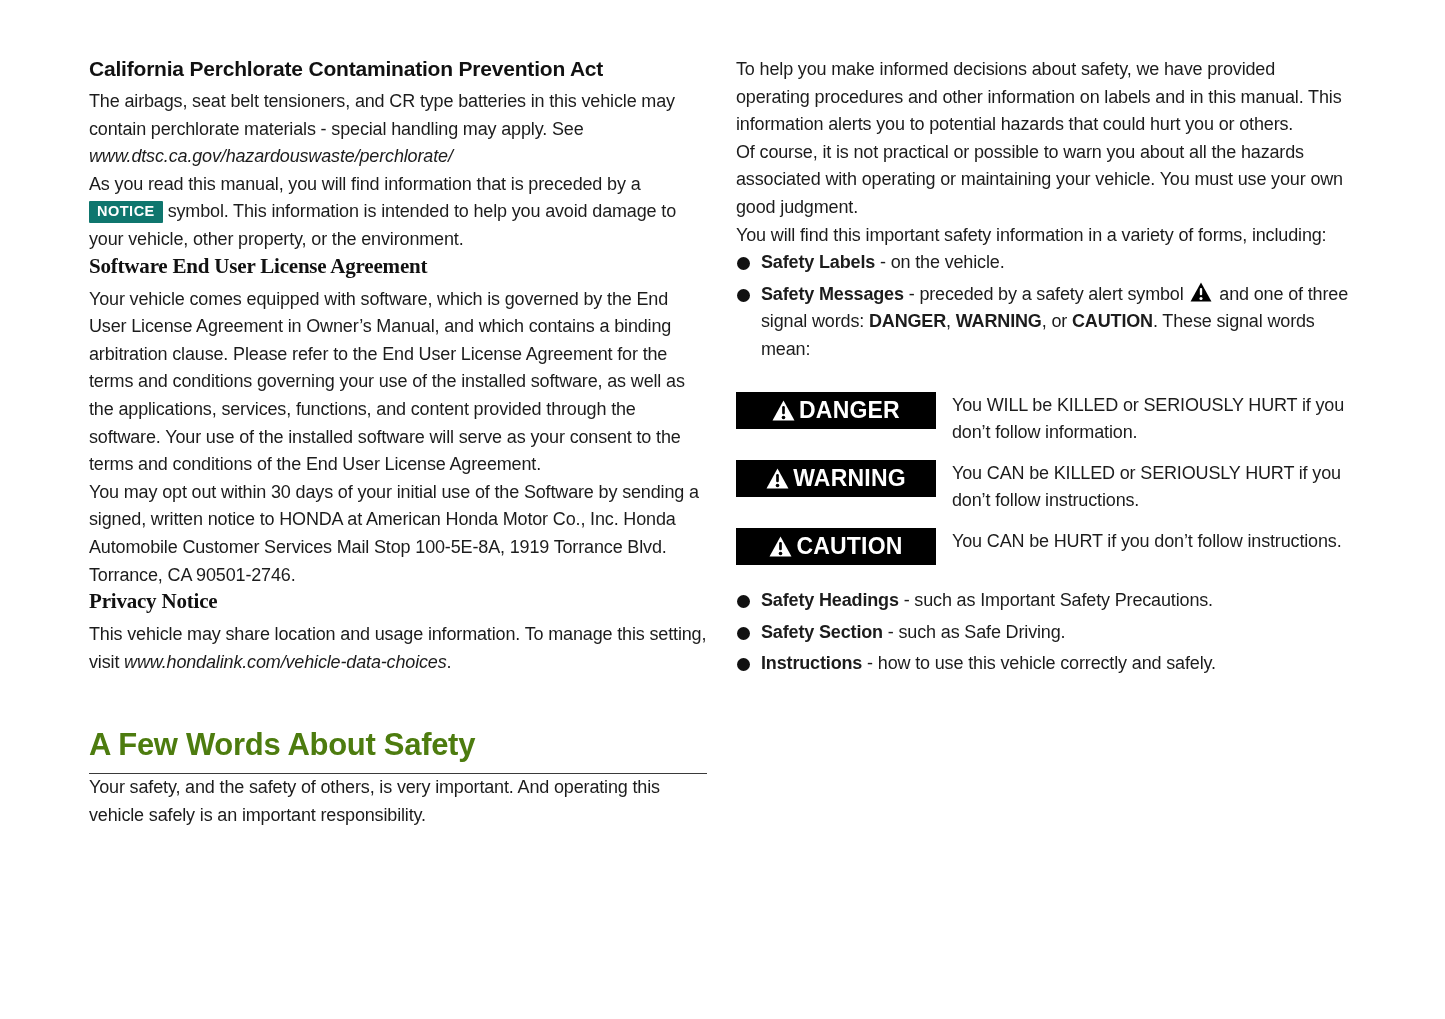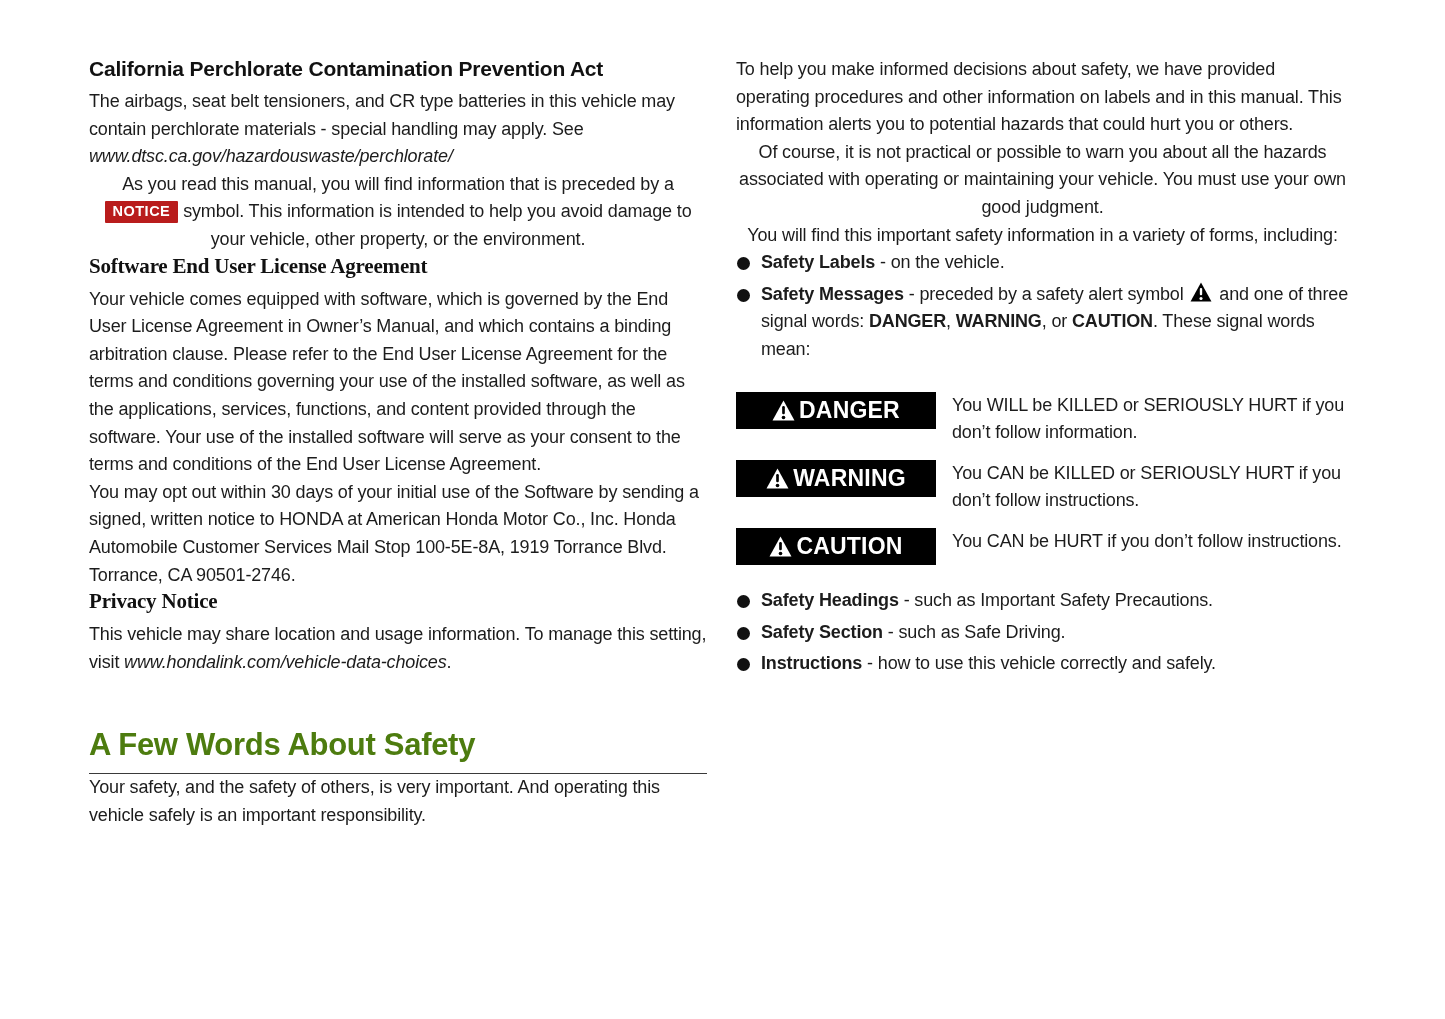--- a/index.html
+++ b/index.html
@@ -7,34 +7,34 @@
     width:1445px;height:1019px;overflow:hidden;background:#ffffff;
     font-family:"Liberation Sans", sans-serif;color:#1c1c1c;
     -webkit-font-smoothing:antialiased;
   }
   .page{display:flex;padding:56px 18px 0 89px;gap:29px;}
   .col{flex:none;}
   .col-left{width:618px;}
   .col-right{width:613px;}
 
   p.para{margin:0;font-size:18px;line-height:27.6px;letter-spacing:-0.15px;}
-  .gap30{margin-top:30px;text-align:center;}
+  .gap30{margin-top:30px;}
   .gap25{margin-top:25px;}
 
   h3.sec-head{margin:0 0 7px 0;font-size:21px;line-height:25px;letter-spacing:-0.2px;font-weight:bold;color:#111;}
   .mt30{margin-top:30px;font-family:Liberation Serif, serif;}
 
   h1.big-head{margin:52px 0 0 0;font-size:31px;line-height:34px;letter-spacing:-0.3px;font-weight:bold;color:#4d7c0f;}
   .head-rule{border:none;border-top:1.5px solid #3a3a3a;margin:11px 0 0 0;width:100%;}
   .after-rule{margin-top:28px;}
 
   .url{font-style:italic;}
 
   .notice-badge{
-    display:inline-block;background:#b91c1c;color:#ffffff;
+    display:inline-block;background:#0f766e;color:#ffffff;
     font-size:14.5px;font-weight:bold;letter-spacing:0.5px;
     padding:2px 8px 3px 8px;border-radius:1px;vertical-align:1px;line-height:17px;
   }
 
   ul.bullets{list-style:none;margin:0;padding:0;}
   ul.bullets li{display:flex;margin:0 0 4px 0;}
   .bullet-dot{flex:none;width:13px;height:13px;border-radius:50%;background:#111;margin:8px 11px 0 1px;}
   .li-text{flex:1;font-size:18px;line-height:27.6px;letter-spacing:-0.15px;}
 
   .alert-inline{vertical-align:-2px;margin:0 2px;}

